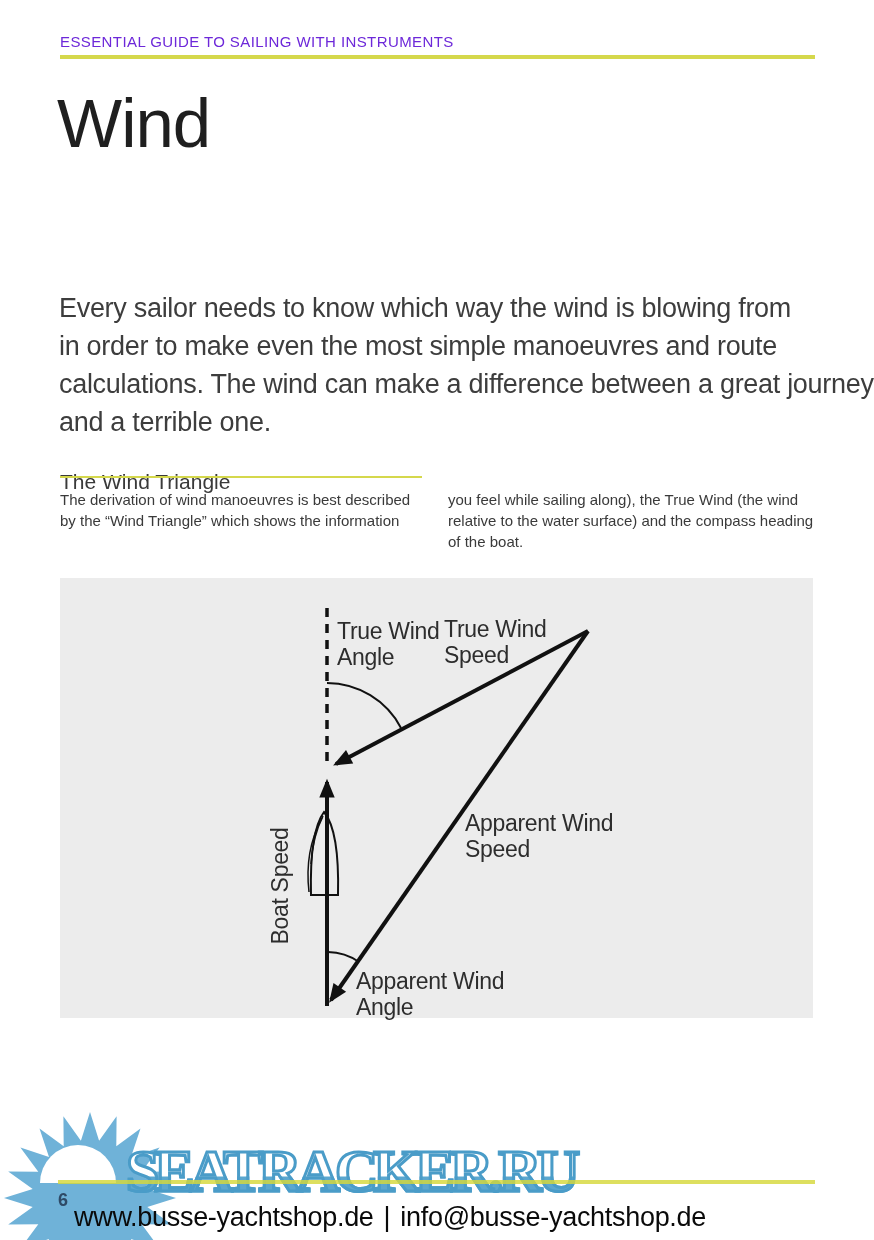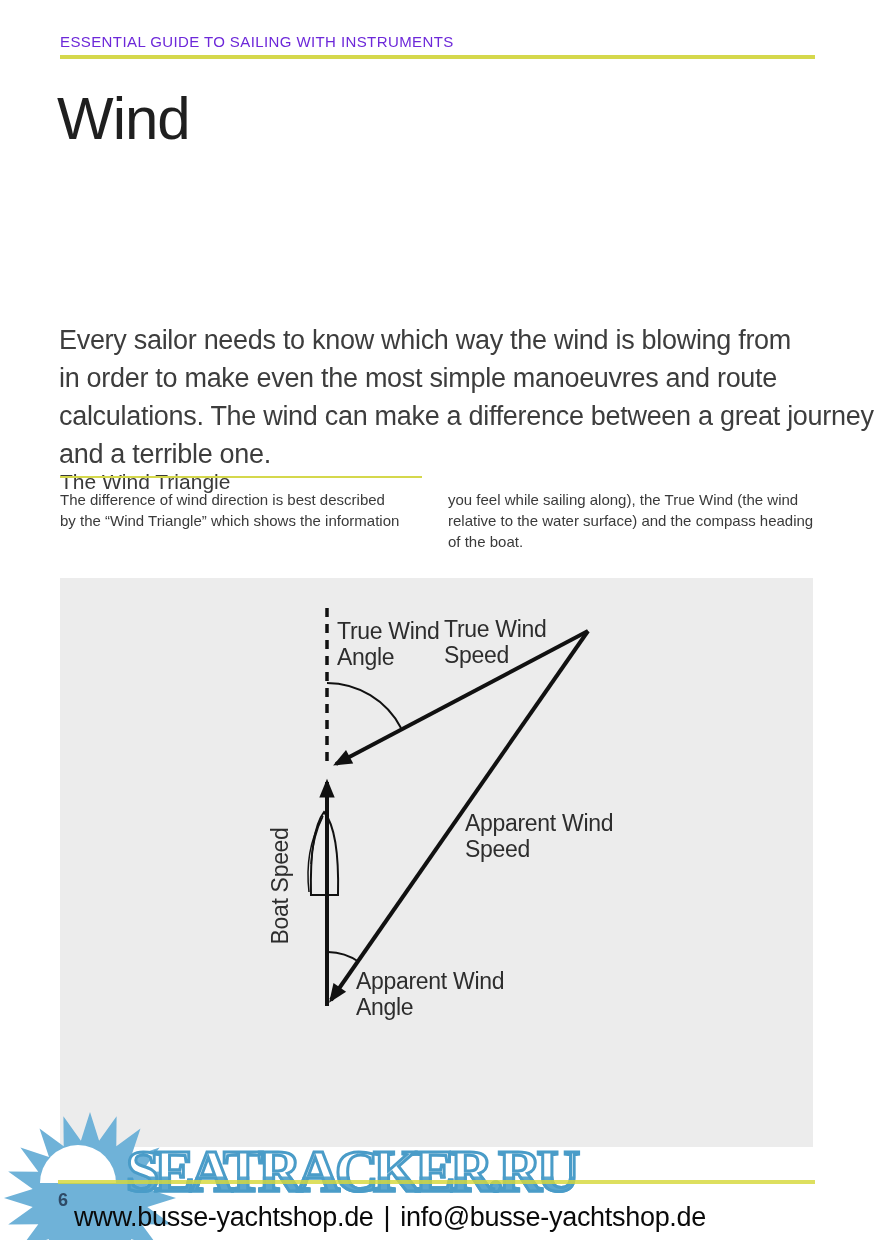--- a/index.html
+++ b/index.html
@@ -20,52 +20,51 @@
     left: 60px; top: 33px;
     font-size: 15px; font-weight: 400;
     letter-spacing: 0.4px; color: #6d28d9;
   }
   .rule { background: #d5d84c; }
   .header-rule { left: 60px; top: 55px; width: 755px; height: 4px; }
 
   
   .page-title {
     left: 57px; top: 84px;
-    font-size: 60px; font-weight: 300;
+    font-size: 69px; font-weight: 300;
     letter-spacing: -1px; color: #1f1f1f;
   }
   .section-heading {
     left: 58px; top: 227px;
     font-size: 38px; font-weight: 400;
     letter-spacing: -0.5px; color: #c6cc35;
   }
   .intro {
     left: 59px; top: 289px;
     font-size: 27px; font-weight: 300;
     line-height: 38px; color: #3d3d3d;
     letter-spacing: -0.3px;
-    margin-top: 32px;
   }
   .subsection-title {
     left: 60px; top: 470px;
     font-size: 21px; font-weight: 400; color: #3a3a3a;
   }
   .subsection-rule { left: 60px; top: 476px; width: 362px; height: 2px; }
 
   .col {
     top: 489px;
     font-size: 15px; line-height: 21px;
     color: #3a3a3a; font-weight: 400;
   }
   .col-left { left: 60px; width: 380px; }
   .col-right { left: 448px; width: 380px; }
 
   
   .diagram {
-    left: 60px; top: 578px; width: 753px; height: 569px;
+    left: 60px; top: 578px; width: 753px; height: 440px;
     background: #ececec;
   }
   .diagram svg { position: absolute; left: 0; top: 0; }
   .dlabel {
     position: absolute;
     font-size: 23px; line-height: 26px;
     color: #2d2d2d; letter-spacing: -0.3px;
     white-space: nowrap;
   }
   .dlabel-rotated {
@@ -126,21 +125,21 @@
     <div>Every sailor needs to know which way the wind is blowing from</div>
     <div>in order to make even the most simple manoeuvres and route</div>
     <div>calculations. The wind can make a difference between a great journey</div>
     <div>and a terrible one.</div>
   </div>
 
   <div class="abs subsection-title">The Wind Triangle</div>
   <div class="abs rule subsection-rule"></div>
 
   <div class="abs col col-left">
-    <div>The difference of wind direction is best described</div>
+    <div>The derivation of wind manoeuvres is best described</div>
     <div>by the “Wind Triangle” which shows the information</div>
   </div>
   <div class="abs col col-right">
     <div>you feel while sailing along), the True Wind (the wind</div>
     <div>relative to the water surface) and the compass heading</div>
     <div>of the boat.</div>
   </div>
 
   <div class="abs diagram">
     <svg width="753" height="477" viewBox="0 0 753 477">

